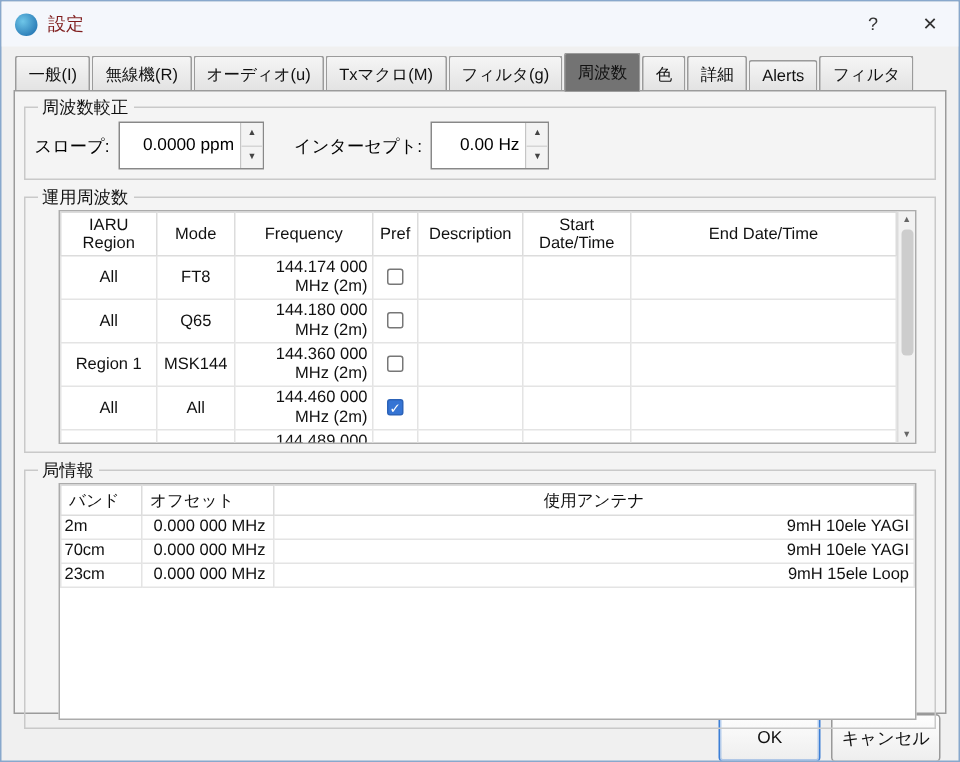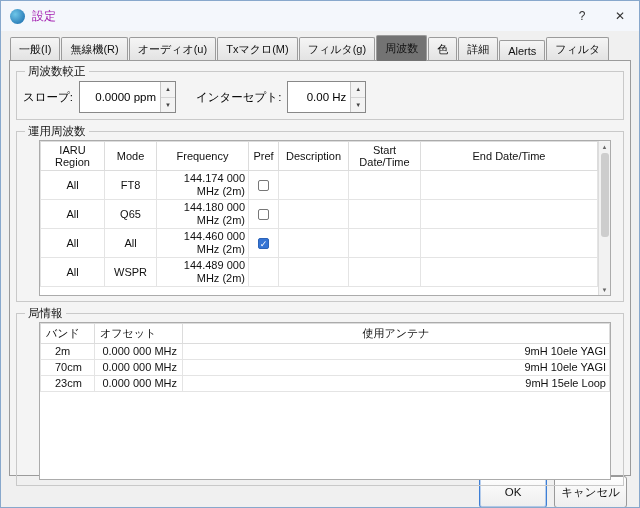--- a/index.html
+++ b/index.html
@@ -9,21 +9,21 @@
     border:1px solid #88a8cc;
     background:#f0f0f0;
     font-family:"Liberation Sans",sans-serif;
     position:relative;overflow:hidden;
   }
   
   .titlebar{height:30px;display:flex;align-items:center;background:#f4f7fc;padding-left:9px;}
   .app-icon{width:15px;height:15px;border-radius:50%;
     background:radial-gradient(circle at 35% 35%, #6ec6e8, #1565a8);
     margin-right:7px;flex:0 0 auto;}
-  .title{font-size:12px;color:#a21caf;flex:1;}
+  .title{font-size:12px;color:#7f1d1d;flex:1;}
   .tb-btn{width:38px;height:30px;display:flex;align-items:center;justify-content:center;
     font-size:12px;color:#333;cursor:default;}
   
   .tabbar{display:flex;align-items:flex-end;padding:4px 8px 0 9px;position:relative;z-index:2;}
   .tab{font-size:11px;padding:4px 8px 3px;border:1px solid #9b9b9b;border-bottom:none;
     background:linear-gradient(#f5f5f5,#e3e3e3);border-radius:2px 2px 0 0;margin-right:1px;
     white-space:nowrap;color:#111;}
   .tab.active{background:#737373;padding-top:5px;padding-bottom:5px;margin-bottom:-1px;}
   
   .panel{margin:0 8px;border:1px solid #9b9b9b;background:#f4f4f4;height:416px;
@@ -53,21 +53,21 @@
     white-space:pre-line;color:#111;}
   .freq-table th{text-align:center;}
   .td-region,.td-mode{text-align:center;}
   .td-freq{text-align:right;}
   .td-pref{text-align:center;}
   .cb{display:inline-block;width:11px;height:11px;border:1px solid #777;background:#fff;
     font-size:9px;line-height:10px;color:#fff;vertical-align:middle;text-align:center;border-radius:2px;}
   .cb.checked{background:#3574d4;border-color:#2c63b8;}
   .station-table th{text-align:left;padding:2px 5px;}
   .station-table th:nth-child(3){text-align:center;}
-  .td-band{padding-left:14px;}
+  .td-band{padding-left:2px;}
   .td-offset{text-align:right;padding-right:5px;}
   .td-antenna{padding-left:6px;text-align:right;}
   
   .vscroll{position:absolute;top:0;right:0;bottom:0;width:12px;background:#f2f2f2;
     border-left:1px solid #dcdcdc;display:flex;flex-direction:column;align-items:center;}
   .vs-arrow{height:11px;font-size:6px;color:#666;display:flex;align-items:center;justify-content:center;width:100%;}
   .vs-thumb{width:8px;height:84px;background:#cdcdcd;border-radius:3px;margin:1px 0;}
   .vs-spacer{flex:1;}
   
   .button-row{display:flex;justify-content:flex-end;align-items:center;height:32px;gap:7px;padding-right:12px;}
@@ -161,20 +161,29 @@
               <tr>
                 <td class="td-region">All</td>
                 <td class="td-mode">Q65</td>
                 <td class="td-freq">144.180 000 MHz (2m)</td>
                 <td class="td-pref"><span class="cb"></span></td>
                 <td class="td-desc"></td>
                 <td class="td-start"></td>
                 <td class="td-end"></td>
               </tr>
               <tr>
+                <td class="td-region">Region 1</td>
+                <td class="td-mode">MSK144</td>
+                <td class="td-freq">144.360 000 MHz (2m)</td>
+                <td class="td-pref"><span class="cb"></span></td>
+                <td class="td-desc"></td>
+                <td class="td-start"></td>
+                <td class="td-end"></td>
+              </tr>
+              <tr>
                 <td class="td-region">All</td>
                 <td class="td-mode">All</td>
                 <td class="td-freq">144.460 000 MHz (2m)</td>
                 <td class="td-pref"><span class="cb checked">✓</span></td>
                 <td class="td-desc"></td>
                 <td class="td-start"></td>
                 <td class="td-end"></td>
               </tr>
               <tr>
                 <td class="td-region">All</td>

